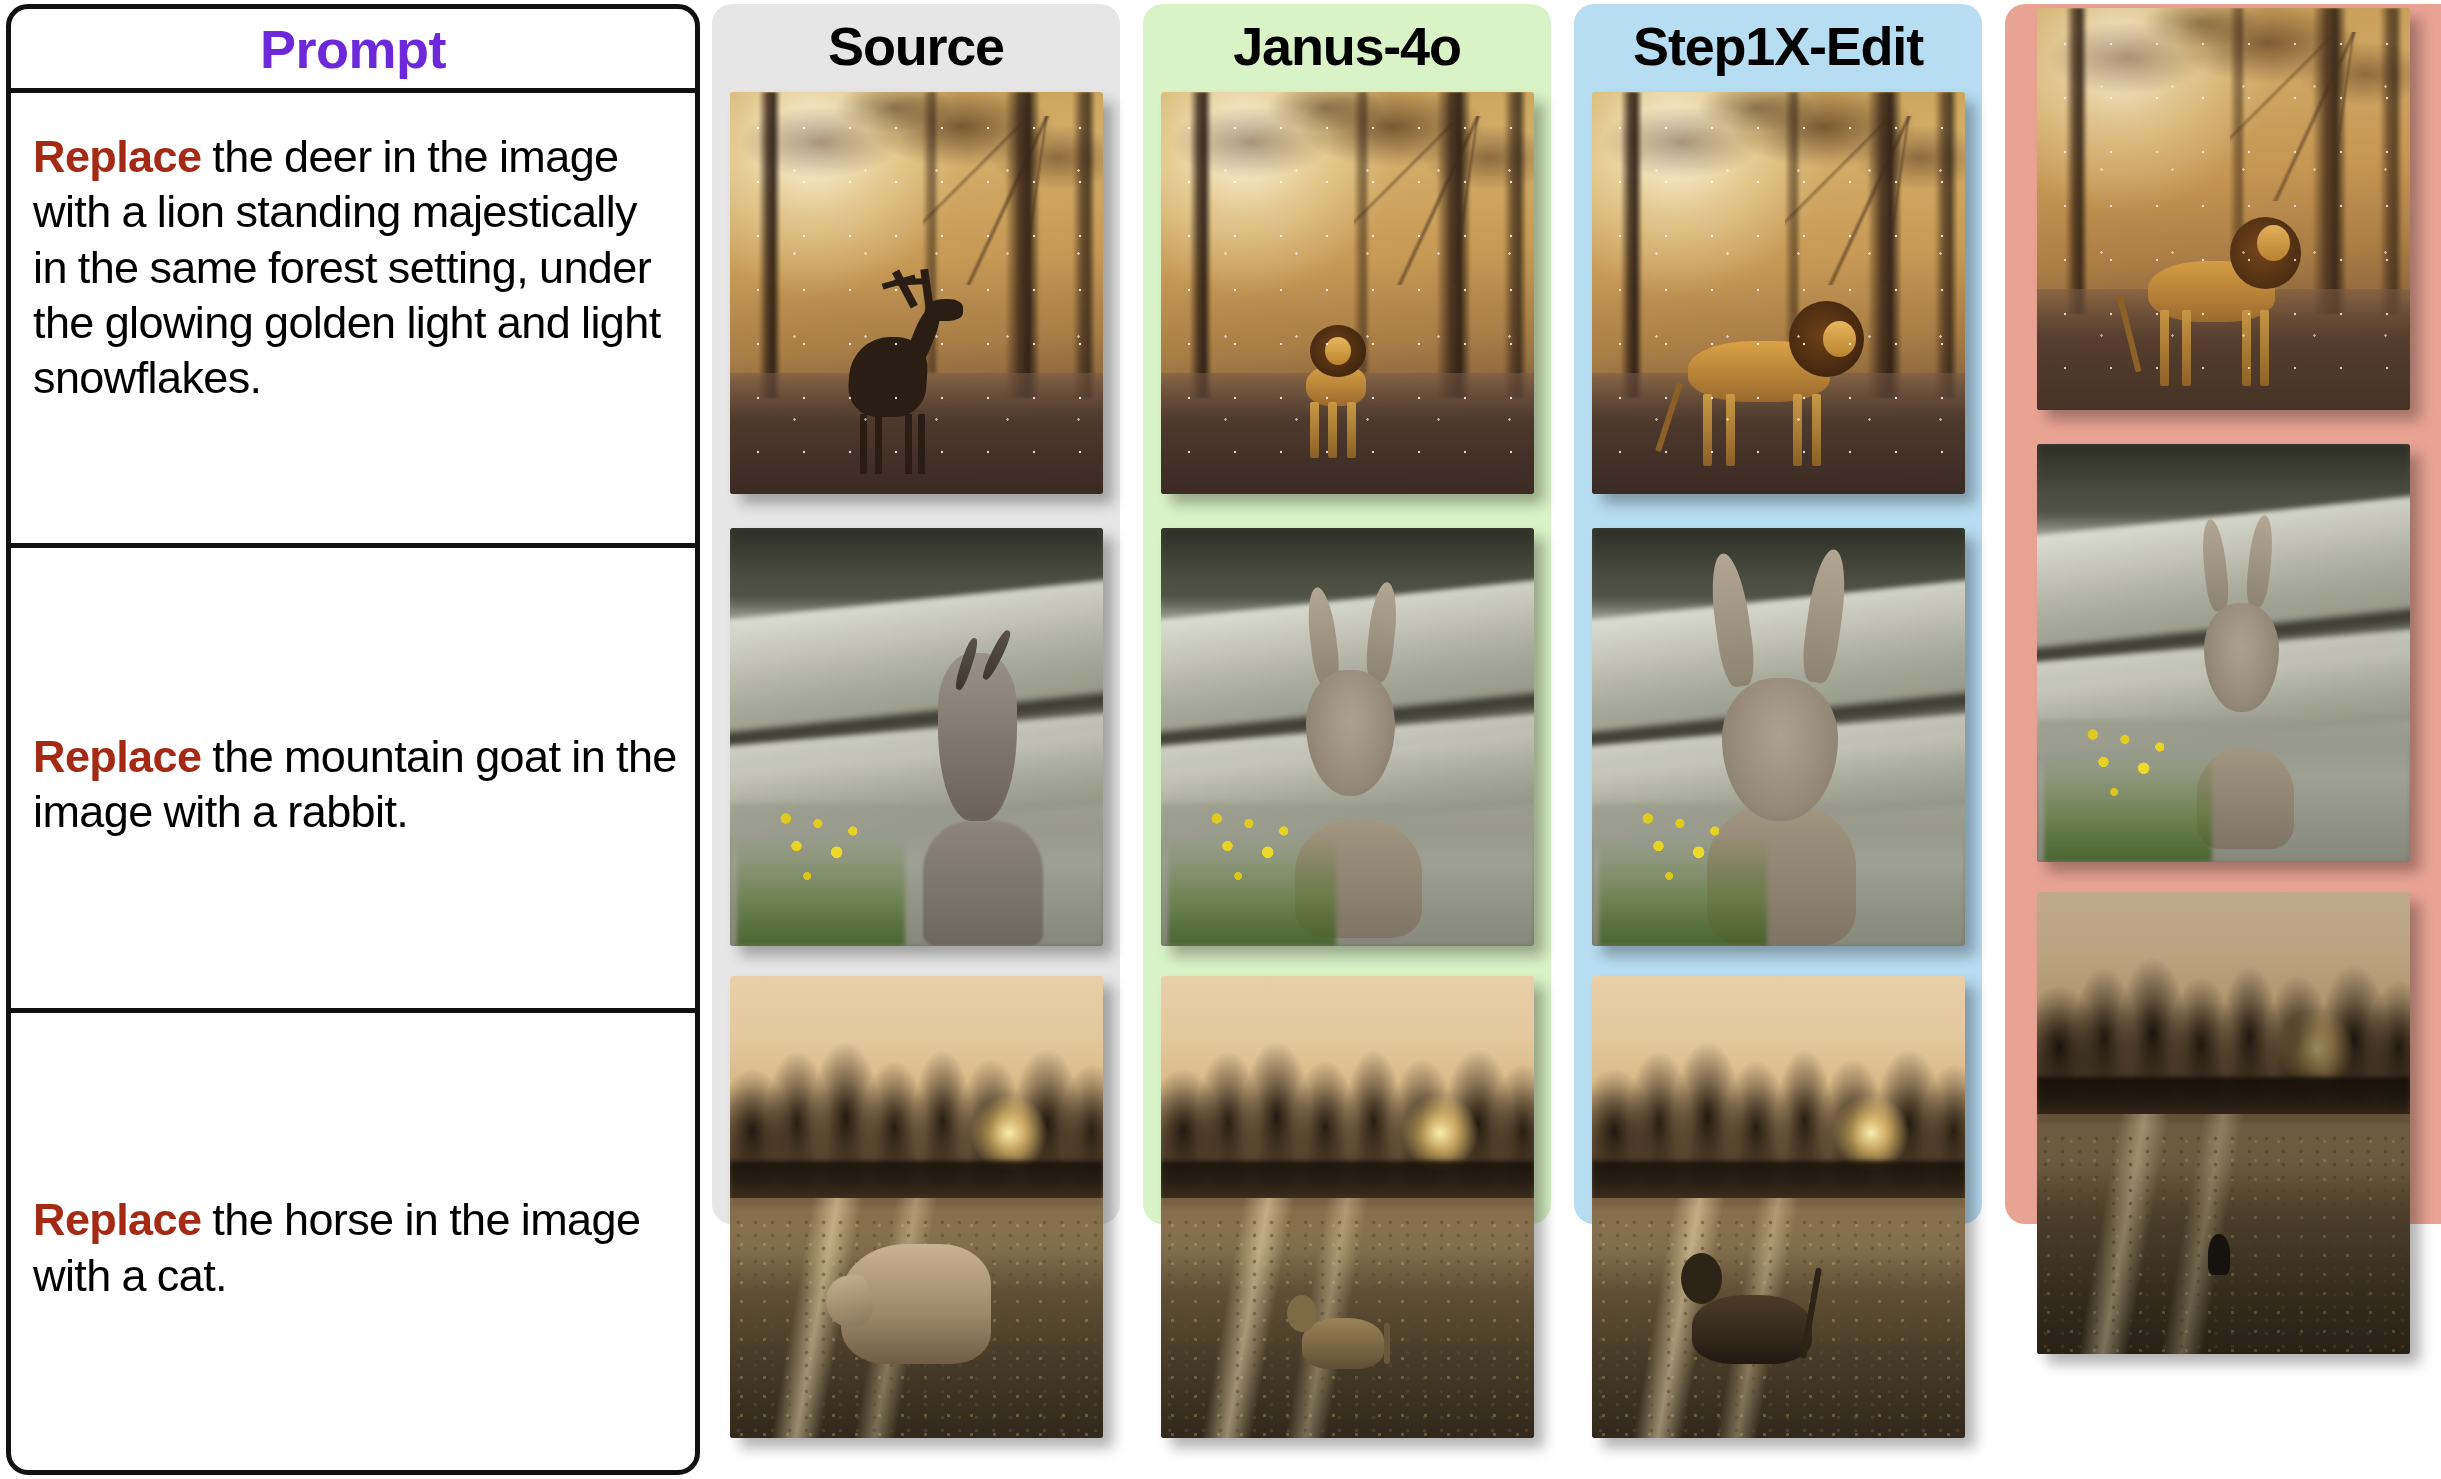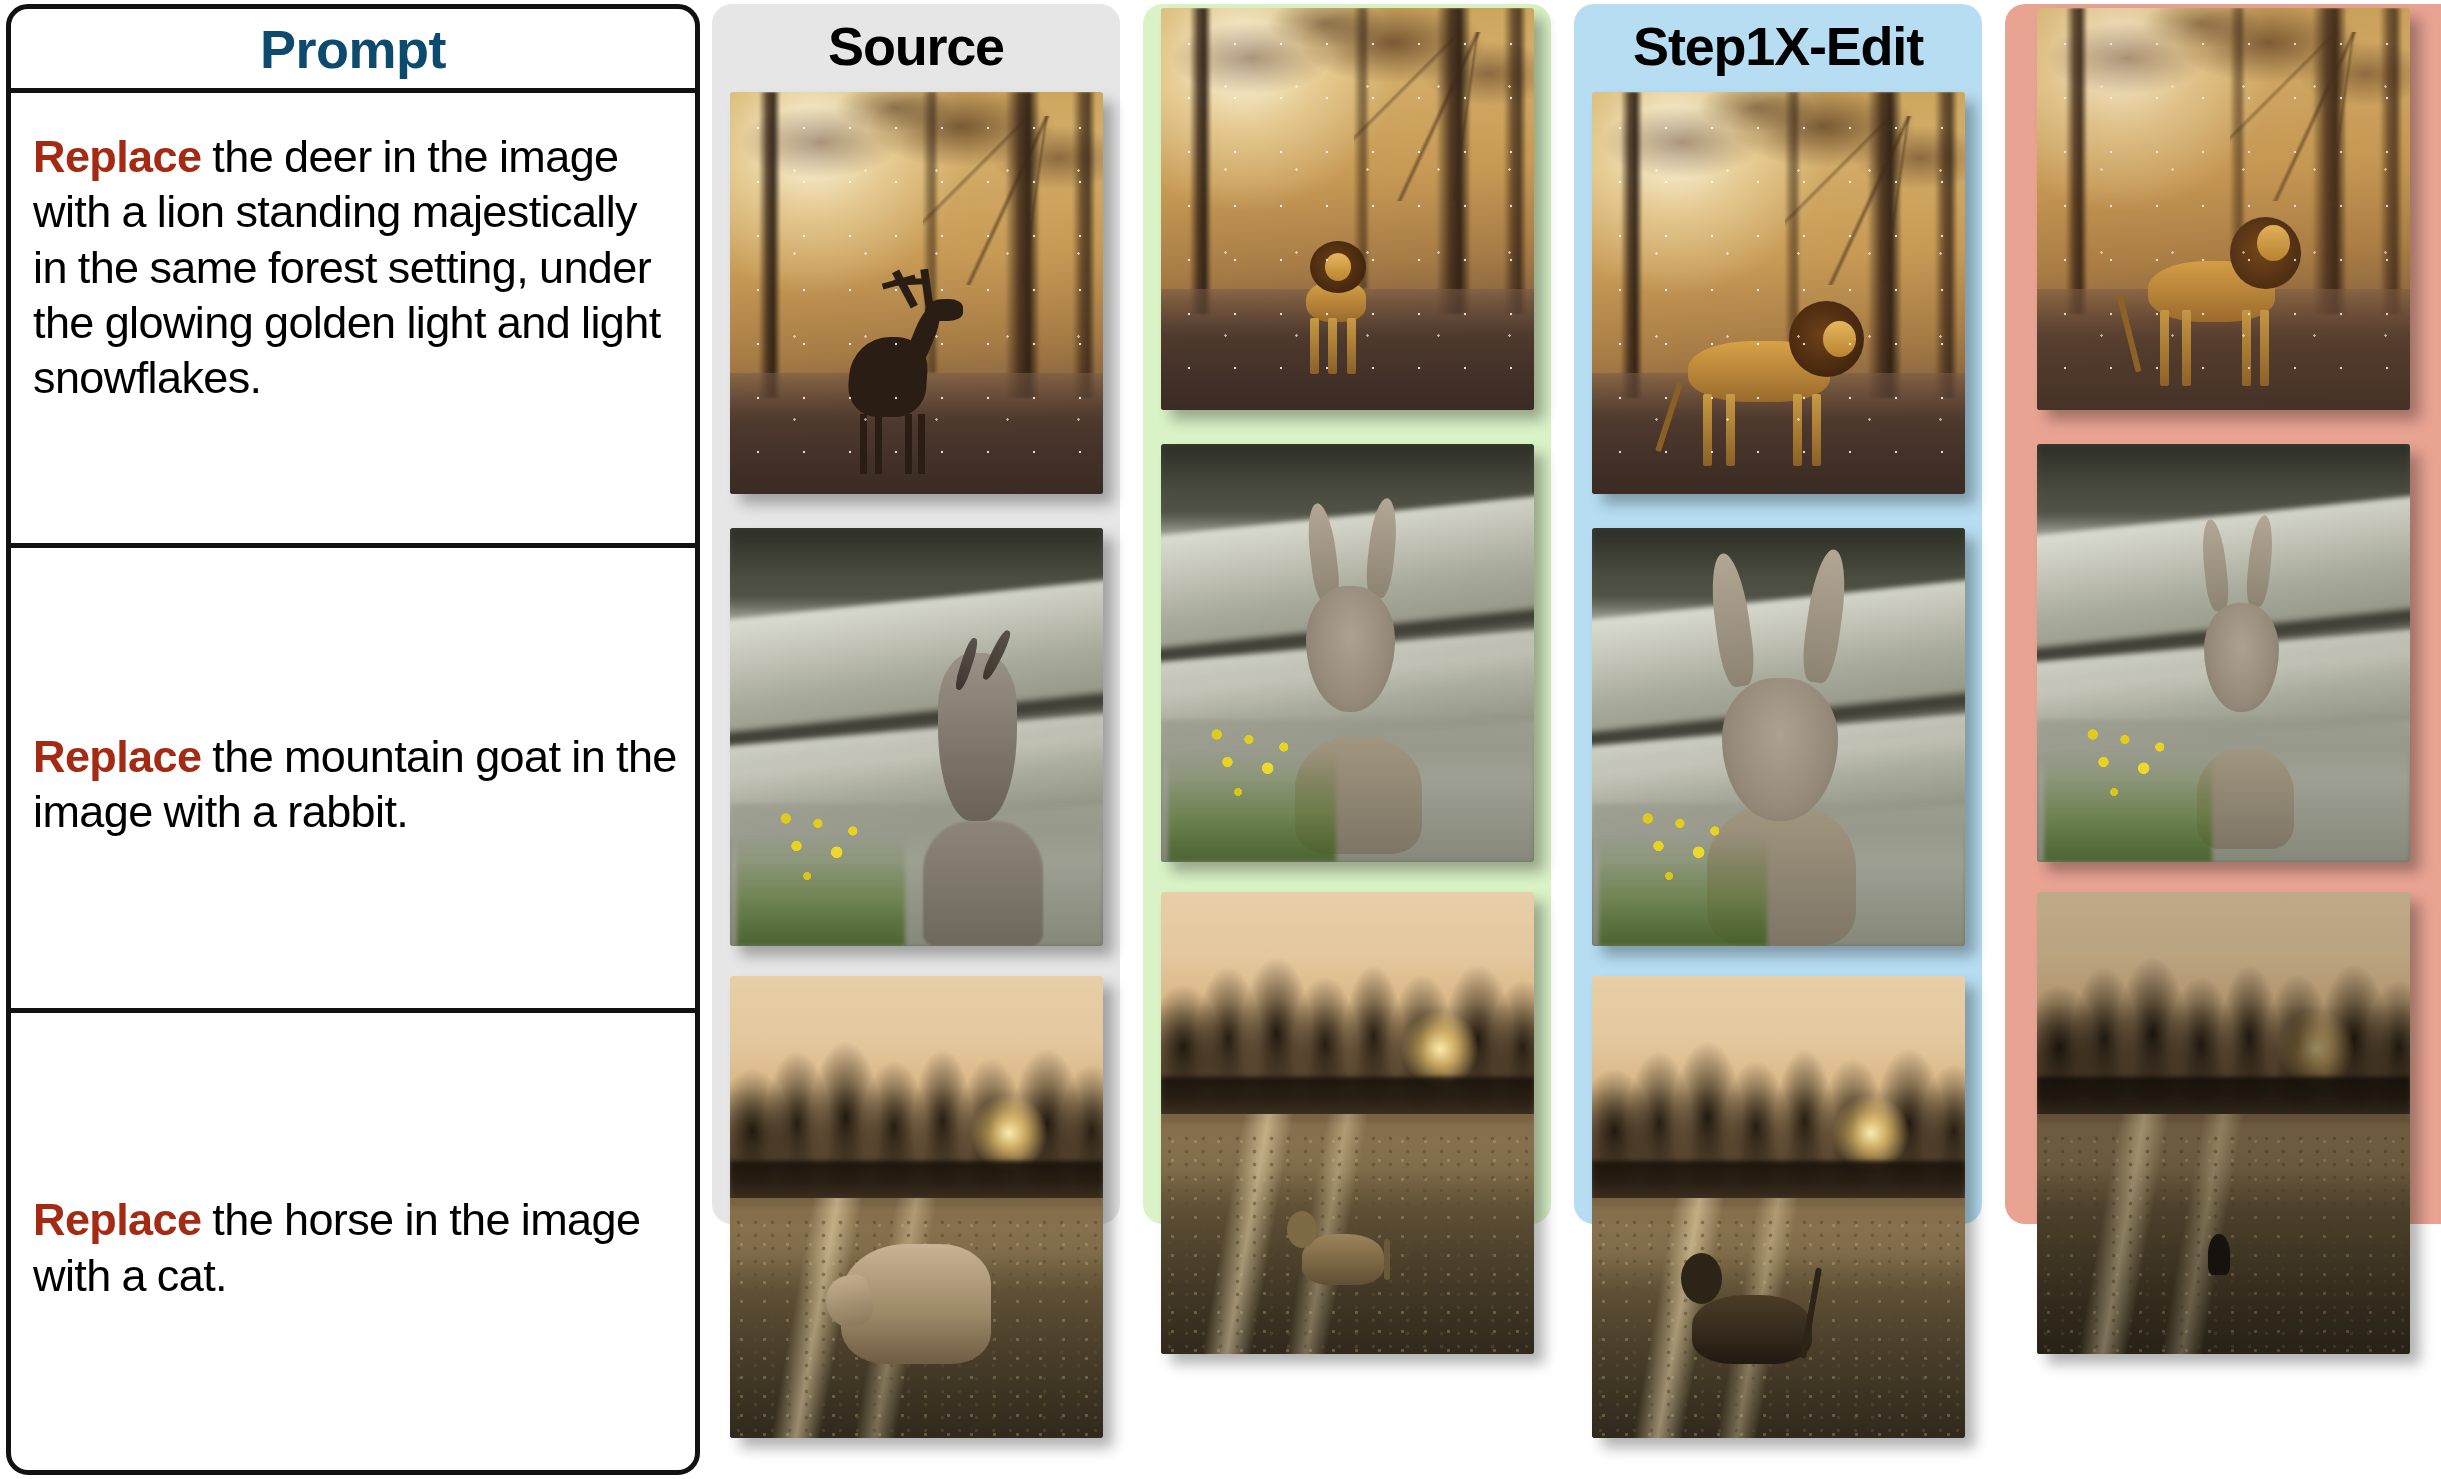--- a/index.html
+++ b/index.html
@@ -36,21 +36,21 @@
     height: 84px;
     border-bottom: 5px solid #111111;
     display: flex;
     align-items: center;
     justify-content: center;
     flex: 0 0 auto;
   }
   .prompt-header-text {
     font-size: 54px;
     font-weight: bold;
-    color: #0c4a6e;
+    color: #6d28d9;
     letter-spacing: -0.5px;
   }
   .prompt-row {
     flex: 0 0 auto;
     display: flex;
     align-items: center;
     padding: 0 18px 0 22px;
     border-bottom: 5px solid #111111;
   }
   .prompt-row.r1 { height: 455px; align-items: flex-start; padding-top: 24px; }
@@ -451,20 +451,23 @@
         <div class="treebase"></div>
         <div class="fieldfloor"></div>
         <div class="speckle"></div>
         <div class="horse"></div>
         <div class="horse-head"></div>
       </div>
     </div>
   </div>
 
   <div class="col" id="col-janus">
+    <div class="col-header">
+      <span class="col-header-text">Janus-4o</span>
+    </div>
 
     <div class="cell r1">
       <div class="forest">
         <div class="canopy"></div>
         <div class="trunk t1"></div>
           <div class="trunk t2"></div>
         <div class="trunk t3"></div>
           <div class="trunk t4"></div>
         <div class="branchy"></div>
         <div class="ground"></div>

